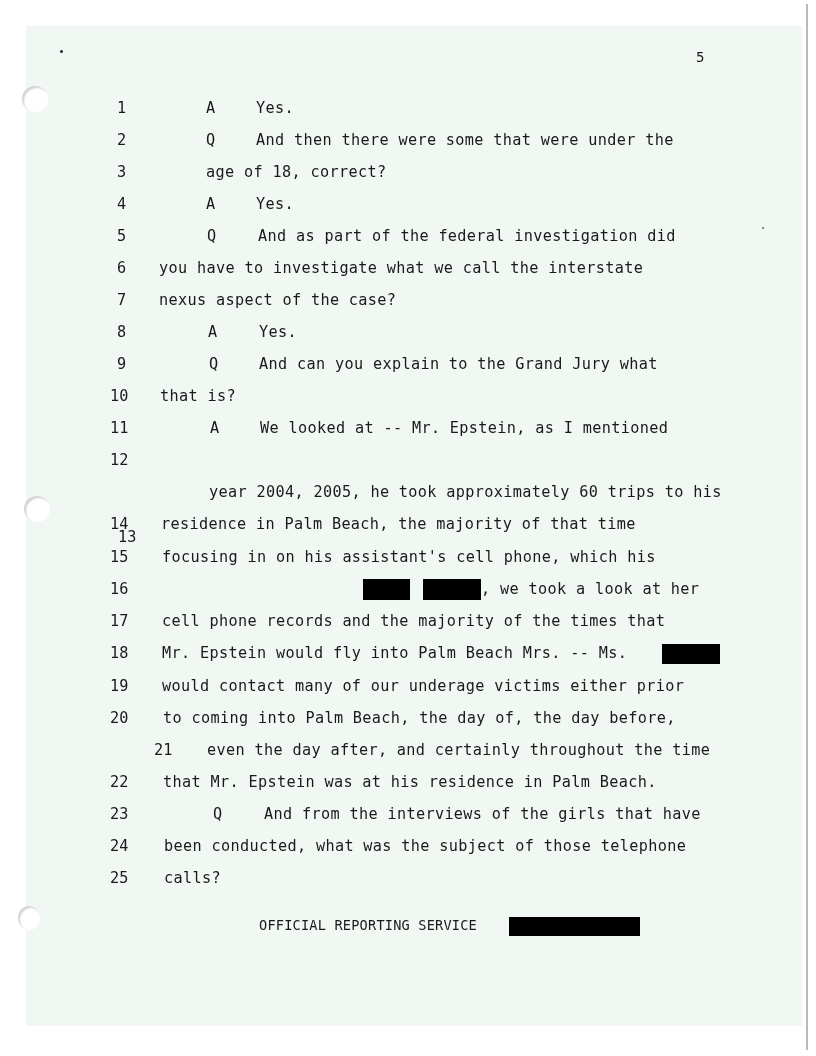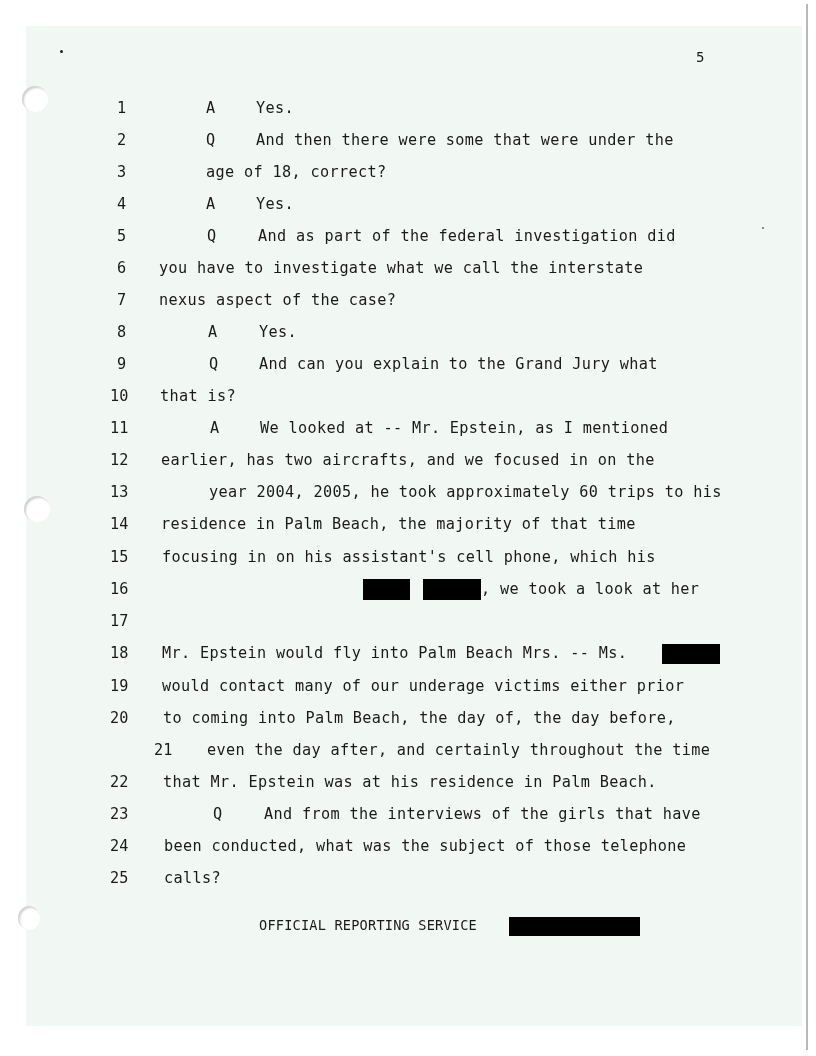--- a/index.html
+++ b/index.html
@@ -162,45 +162,45 @@
   </div>
 
   <div class="line" style="top:416px;">
     <span class="ln" style="left:110px;">11</span>
     <span class="spk" style="left:210px;">A</span>
     <span class="txt" style="left:260px;">We looked at -- Mr. Epstein, as I mentioned</span>
   </div>
 
   <div class="line" style="top:448px;">
     <span class="ln" style="left:110px;">12</span>
-    <span class="txt" style="left:161px;">earlier, has two aircrafts, and we focused in on the</span>
   </div>
 
   <div class="line" style="top:480px;">
-    <span class="ln" style="left:110px;">13</span>
+    <span class="ln" style="left:118px;margin-top:45px;">13</span>
     <span class="txt" style="left:161px;margin-left:48px;">year 2004, 2005, he took approximately 60 trips to his</span>
   </div>
 
   <div class="line" style="top:512px;">
     <span class="ln" style="left:110px;">14</span>
     <span class="txt" style="left:161px;">residence in Palm Beach, the majority of that time</span>
   </div>
 
   <div class="line" style="top:545px;">
     <span class="ln" style="left:110px;">15</span>
     <span class="txt" style="left:162px;">focusing in on his assistant's cell phone, which his</span>
   </div>
 
   <div class="line" style="top:577px;">
     <span class="ln" style="left:110px;">16</span>
     <span class="txt" style="left:481px;">, we took a look at her</span>
   </div>
 
   <div class="line" style="top:609px;">
     <span class="ln" style="left:110px;">17</span>
+    <span class="txt" style="left:162px;">cell phone records and the majority of the times that</span>
   </div>
 
   <div class="line" style="top:641px;">
     <span class="ln" style="left:110px;">18</span>
     <span class="txt" style="left:162px;">Mr. Epstein would fly into Palm Beach Mrs. -- Ms.</span>
   </div>
 
   <div class="line" style="top:674px;padding-left:24px;">
     <span class="ln" style="left:110px;">19</span>
     <span class="txt" style="left:162px;">would contact many of our underage victims either prior</span>

